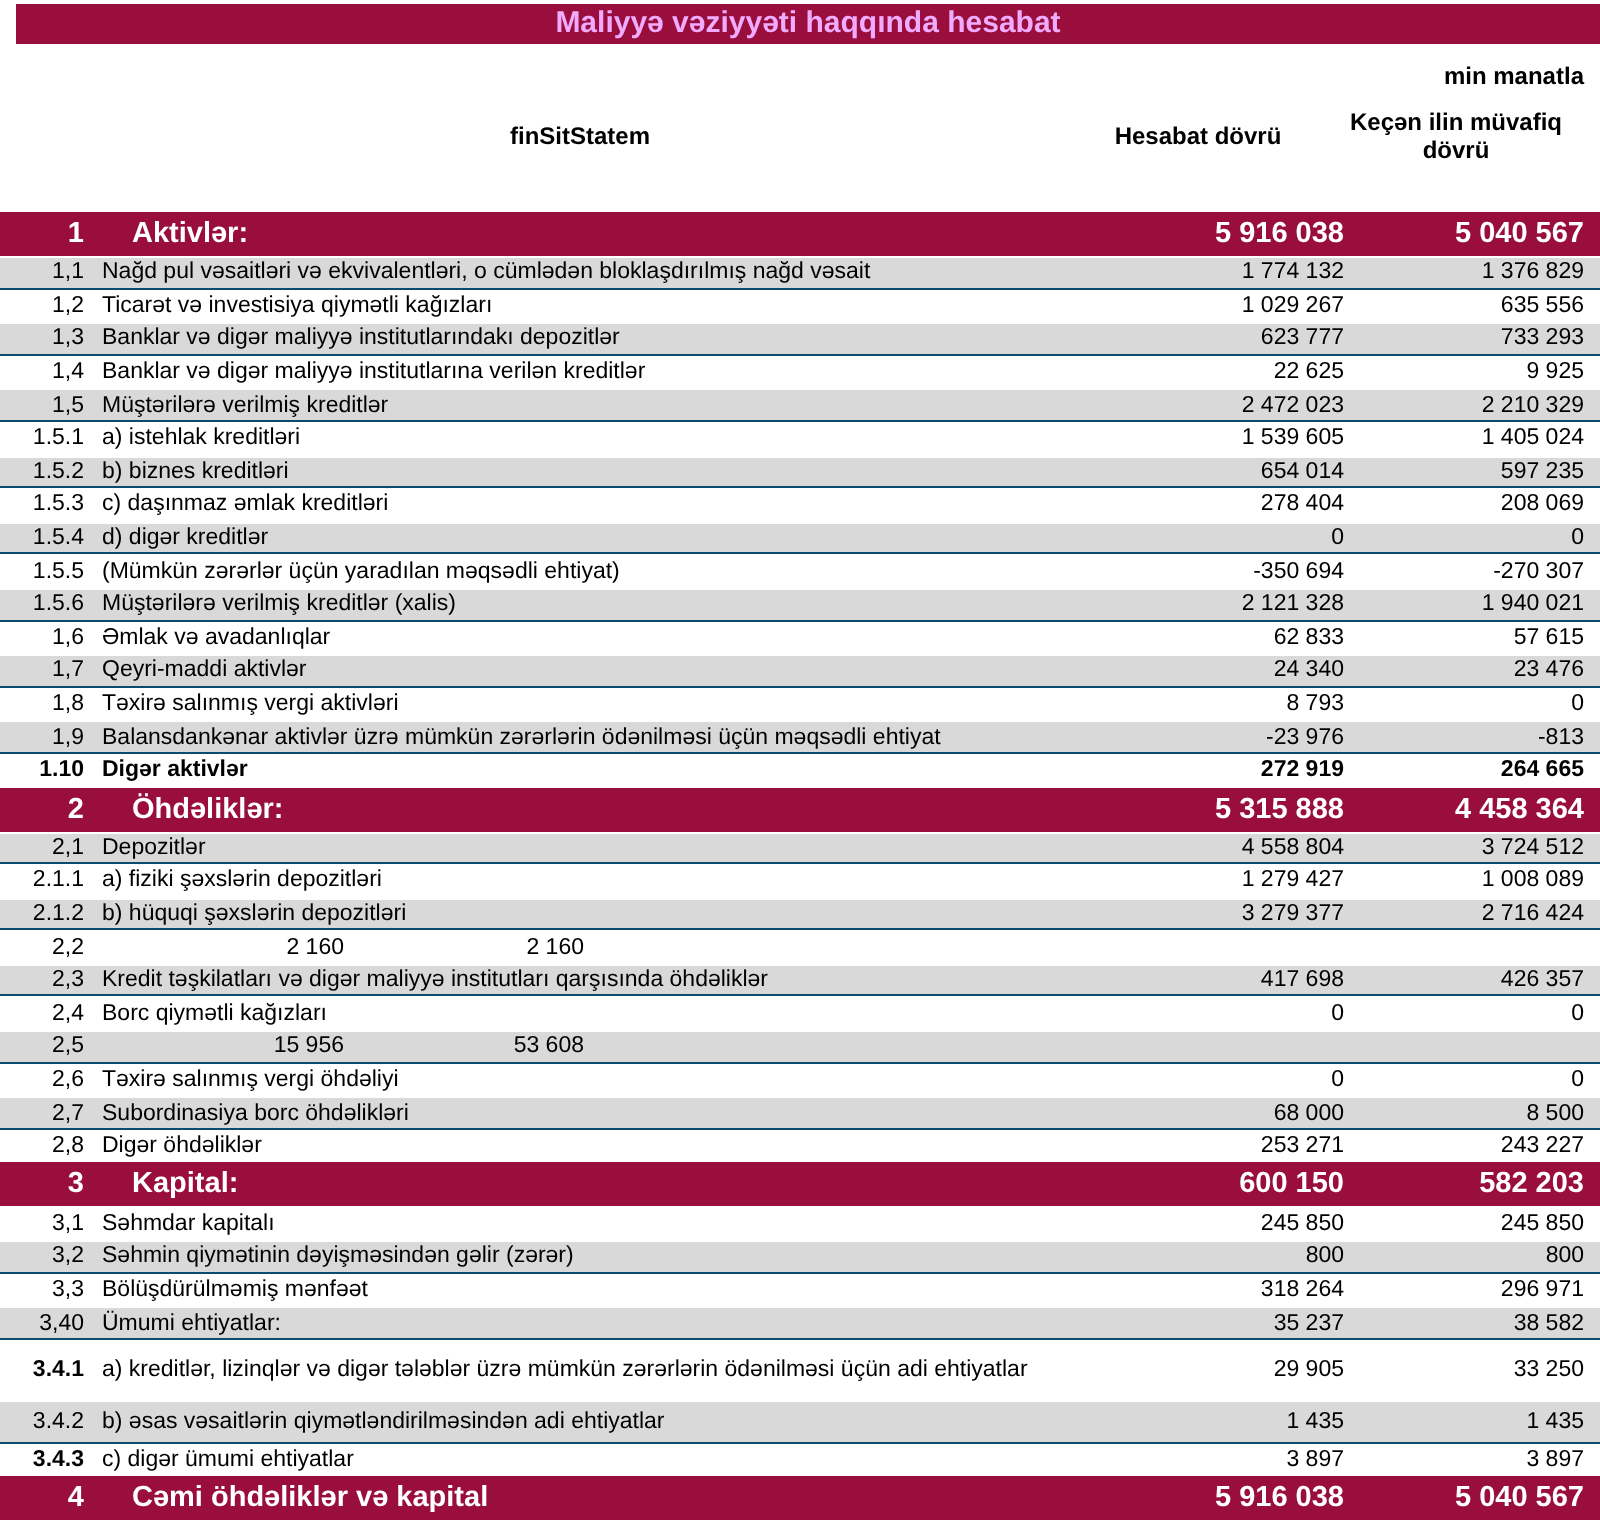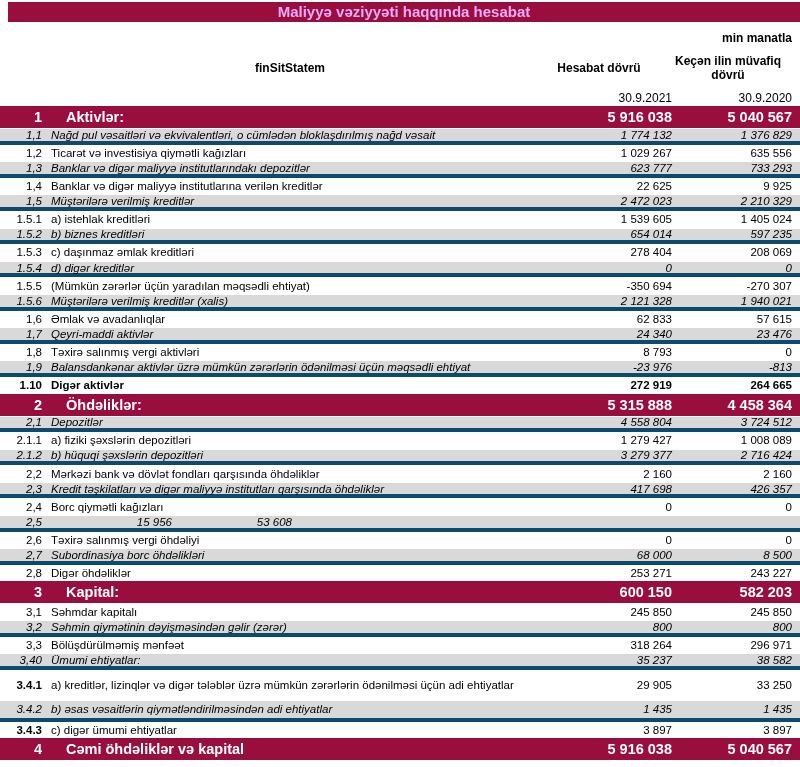--- a/index.html
+++ b/index.html
@@ -30,21 +30,21 @@
 
   .tbl{width:800px;}
   .row{
     display:flex;align-items:center;height:16.6px;
     font-size:11.5px;padding:0 8px 0 4px;
   }
   .row .no{width:38px;flex:none;text-align:right;white-space:nowrap;}
   .row .label{flex:1;padding-left:9px;white-space:nowrap;}
   .row .v1{width:130px;flex:none;text-align:right;white-space:nowrap;}
   .row .v2{width:120px;flex:none;text-align:right;white-space:nowrap;}
-  .row.shade{background:var(--shade);border-top:1px solid #fff;border-bottom:4px solid #0c4a6e;font-style:italic;}
+  .row.shade{background:var(--shade);border-top:1px solid #fff;border-bottom:1px solid #0c4a6e;}
   .row.bold{font-weight:bold;justify-content:flex-end;}
   .row.numbold .no{font-weight:bold;}
   .row.tall1{height:30px;}
   .row.tall2{height:22px;}
   .row.section{
     background:var(--accent);color:#fff;font-weight:bold;
     font-size:14.5px;height:22px;border:none;
   }
   .row.section .label{padding-left:24px;}
 </style>
@@ -55,25 +55,20 @@
 
   <div class="titlebar">Maliyyə vəziyyəti haqqında hesabat</div>
 
   <div class="header-area">
     <div class="unit-note">min manatla</div>
     <div class="colhead">
       <div class="ch-name">finSitStatem</div>
       <div class="ch-p1">Hesabat dövrü</div>
       <div class="ch-p2">Keçən ilin müvafiq dövrü</div>
     </div>
-    <div class="dates">
-      <div class="d-spacer"></div>
-      <div class="d1">30.9.2021</div>
-      <div class="d2">30.9.2020</div>
-    </div>
   </div>
 
   <div class="tbl" id="tbl">
       <div class="row section">
         <span class="no">1</span>
         <span class="label">Aktivlər:</span>
         <span class="v1">5 916 038</span>
         <span class="v2">5 040 567</span>
       </div>
       <div class="row shade">
@@ -191,21 +186,20 @@
         <span class="v2">1 008 089</span>
       </div>
       <div class="row shade">
         <span class="no">2.1.2</span>
         <span class="label">b) hüquqi şəxslərin depozitləri</span>
         <span class="v1">3 279 377</span>
         <span class="v2">2 716 424</span>
       </div>
       <div class="row">
         <span class="no">2,2</span>
-        <span class="label">Mərkəzi bank və dövlət fondları qarşısında öhdəliklər</span>
         <span class="v1">2 160</span>
         <span class="v2">2 160</span>
       </div>
       <div class="row shade">
         <span class="no">2,3</span>
         <span class="label">Kredit təşkilatları və digər maliyyə institutları qarşısında öhdəliklər</span>
         <span class="v1">417 698</span>
         <span class="v2">426 357</span>
       </div>
       <div class="row">

